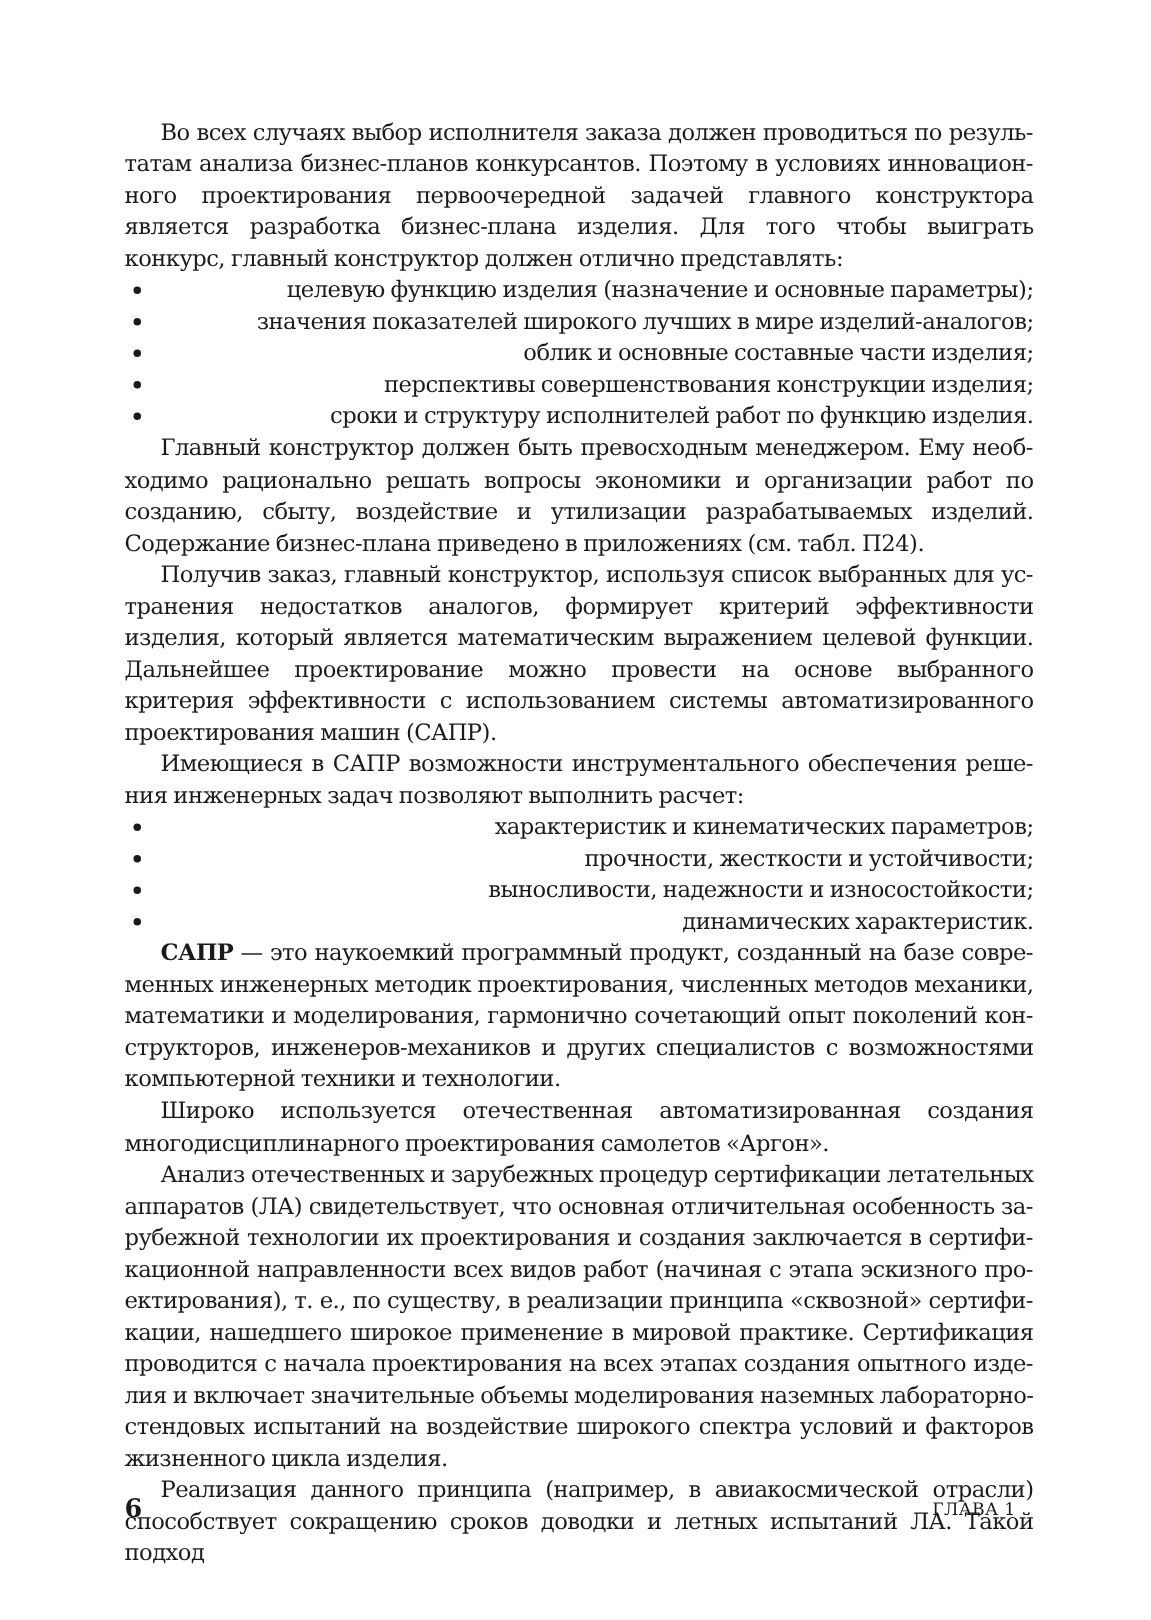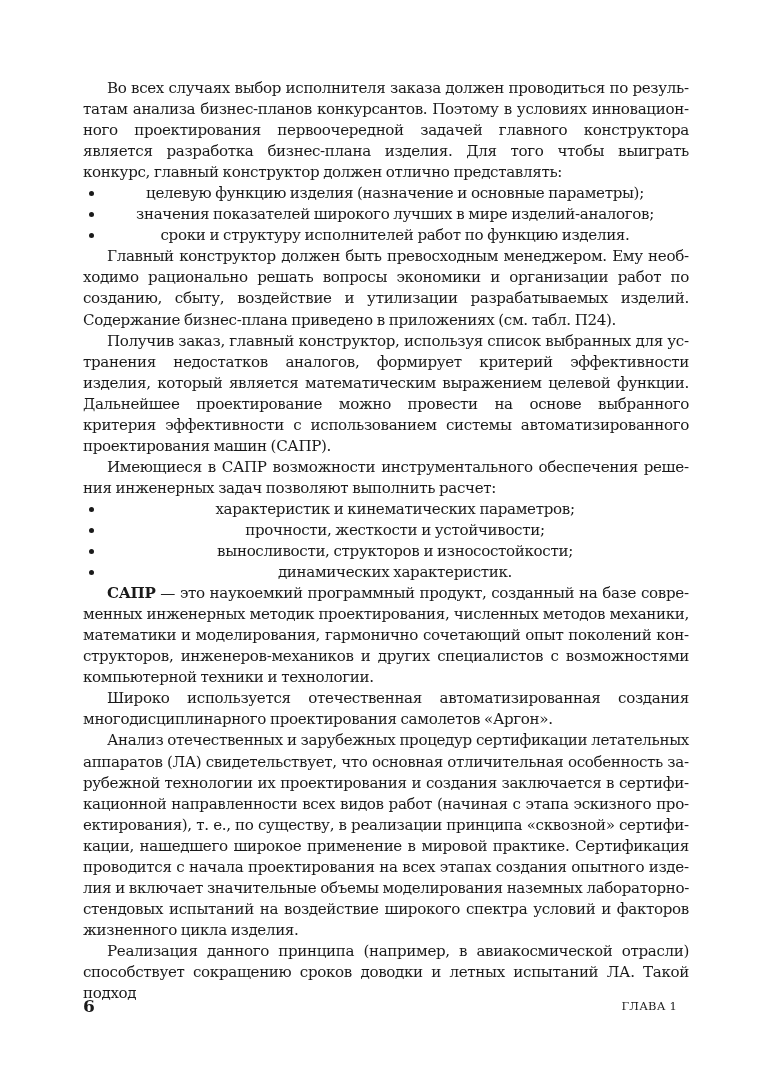--- a/index.html
+++ b/index.html
@@ -34,21 +34,21 @@
     text-indent: 24px;
   }
   .bullets {
     list-style: none;
     margin: 0;
     padding: 0 0 0 6px;
   }
   .bullets li {
     position: relative;
     padding-left: 12px;
-    text-align: center;
+    text-align: right;
   }
   .bullets li .dot {
     position: absolute;
     left: 0;
     top: 8px;
     width: 5px;
     height: 5px;
     border-radius: 50%;
     background: #1a1a1a;
   }
@@ -79,31 +79,33 @@
 <body>
 
 <div class="page">
   <div class="text-block">
 
     <p class="para">Во всех случаях выбор исполнителя заказа должен проводиться по резуль­татам анализа бизнес-планов конкурсантов. Поэтому в условиях инновацион­ного проектирования первоочередной задачей главного конструктора является разработка бизнес-плана изделия. Для того чтобы выиграть конкурс, главный конструктор должен отлично представлять:</p>
 
     <ul class="bullets">
       <li><span class="dot"></span><span>целевую функцию изделия (назначение и основные параметры);</span></li>
       <li><span class="dot"></span><span>значения показателей широкого лучших в мире изделий-аналогов;</span></li>
+      <li><span class="dot"></span><span>облик и основные составные части изделия;</span></li>
+      <li><span class="dot"></span><span>перспективы совершенствования конструкции изделия;</span></li>
       <li><span class="dot"></span><span>сроки и структуру исполнителей работ по функцию изделия.</span></li>
     </ul>
 
     <p class="para">Главный конструктор должен быть превосходным менеджером. Ему необ­ходимо рационально решать вопросы экономики и организации работ по созда­нию, сбыту, воздействие и утилизации разрабатываемых изделий. Содержа­ние бизнес-плана приведено в приложениях (см. табл. П24).</p>
     <p class="para">Получив заказ, главный конструктор, используя список выбранных для ус­транения недостатков аналогов, формирует критерий эффективности изделия, который является математическим выражением целевой функции. Дальней­шее проектирование можно провести на основе выбранного критерия эффек­тивности с использованием системы автоматизированного проектирования ма­шин (САПР).</p>
     <p class="para">Имеющиеся в САПР возможности инструментального обеспечения реше­ния инженерных задач позволяют выполнить расчет:</p>
 
     <ul class="bullets">
       <li><span class="dot"></span><span>характеристик и кинематических параметров;</span></li>
       <li><span class="dot"></span><span>прочности, жесткости и устойчивости;</span></li>
-      <li><span class="dot"></span><span>выносливости, структоров и износостойкости;</span></li>
+      <li><span class="dot"></span><span>выносливости, надежности и износостойкости;</span></li>
       <li><span class="dot"></span><span>динамических характеристик.</span></li>
     </ul>
 
     <p class="para"><span class="bold">САПР</span><span> — это наукоемкий программный продукт, созданный на базе совре­менных инженерных методик проектирования, численных методов механики, математики и моделирования, гармонично сочетающий опыт поколений кон­структоров, инженеров-механиков и других специалистов с возможностями компьютерной техники и технологии.</span></p>
 
     <p class="para">Широко используется отечественная автоматизированная создания много­дисциплинарного проектирования самолетов «Аргон».</p>
     <p class="para">Анализ отечественных и зарубежных процедур сертификации летательных аппаратов (ЛА) свидетельствует, что основная отличительная особенность за­рубежной технологии их проектирования и создания заключается в сертифи­кационной направленности всех видов работ (начиная с этапа эскизного про­ектирования), т. е., по существу, в реализации принципа «сквозной» сертифи­кации, нашедшего широкое применение в мировой практике. Сертификация проводится с начала проектирования на всех этапах создания опытного изде­лия и включает значительные объемы моделирования наземных лабораторно-стендовых испытаний на воздействие широкого спектра условий и факторов жизненного цикла изделия.</p>
     <p class="para">Реализация данного принципа (например, в авиакосмической отрасли) спо­собствует сокращению сроков доводки и летных испытаний ЛА. Такой подход</p>
   </div>
 </div>

